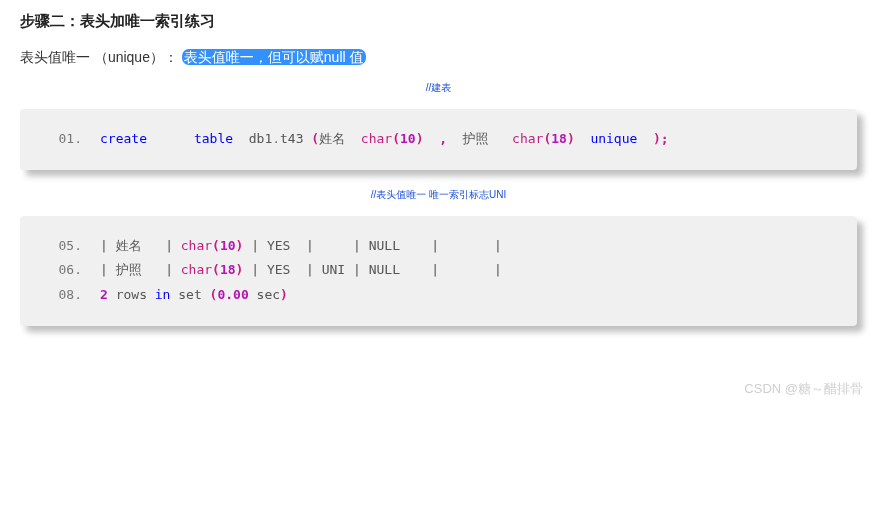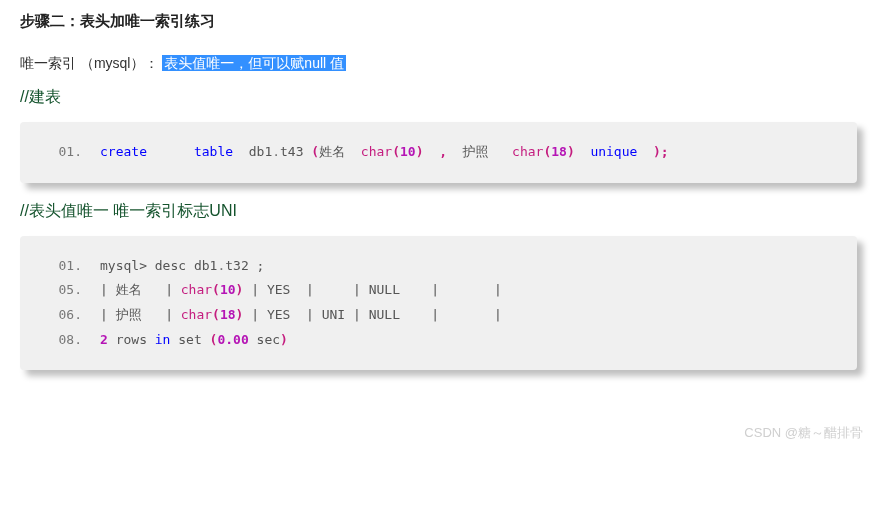--- a/index.html
+++ b/index.html
@@ -9,36 +9,38 @@
       color: #333;
       background: #fff;
       padding: 12px 20px 60px 20px;
       width: 877px;
       position: relative;
     }
     .heading {
       font-weight: bold;
       font-size: 15px;
       color: #222;
-      margin-bottom: 24px;
+      margin-bottom: 18px;
     }
     .para {
       font-size: 14px;
       margin-bottom: 14px;
       color: #333;
     }
     .highlighted {
       background: #3390ff;
       color: #fff;
       padding: 0 2px;
+      border-radius: 7px;
     }
     .comment {
-      font-size: 16px;
-      color: #14532d;
+      font-size: 10px;
+      color: #1d4ed8;
       margin-bottom: 14px;
+      text-align: center;
     }
     .code-block {
       background: #f0f0f0;
       border-radius: 4px;
       padding: 18px 18px 18px 22px;
       margin-bottom: 18px;
       box-shadow: 6px 6px 6px rgba(0,0,0,0.25);
       font-family: Consolas, Monaco, monospace;
       font-size: 13px;
       line-height: 1.9;
@@ -63,32 +65,31 @@
       font-size: 13px;
       pointer-events: none;
     }
   </style>
 </head>
 <body>
 
 <div class="heading">步骤二：表头加唯一索引练习</div>
 
 <div class="para">
-  <span>唯一索引 （mysql）：</span>
+  <span>表头值唯一 （unique）：</span>
   <span class="highlighted">表头值唯一，但可以赋null 值</span>
 </div>
 
 <div class="comment">//建表</div>
 
 <div class="code-block">
   <div class="code-line"><span class="lineno">01.</span><span class="kw">create</span><span>      </span><span class="kw">table</span><span>  </span><span>db1</span><span class="dot">.</span><span>t43</span><span> </span><span class="paren">(</span><span>姓名</span><span>  </span><span class="char-type">char</span><span class="paren">(</span><span class="num">10</span><span class="paren">)</span><span>  </span><span class="paren">,</span><span>  </span><span>护照</span><span>   </span><span class="char-type">char</span><span class="paren">(</span><span class="num">18</span><span class="paren">)</span><span>  </span><span class="kw">unique</span><span>  </span><span class="paren">)</span><span class="paren">;</span></div>
 </div>
 
 <div class="comment">//表头值唯一 唯一索引标志UNI</div>
 
 <div class="code-block">
-  <div class="code-line"><span class="lineno">01.</span><span>mysql</span><span class="prompt-gt">&gt;</span><span> </span><span>desc</span><span> </span><span>db1</span><span class="dot">.</span><span>t32</span><span> </span><span>;</span></div>
   <div class="code-line"><span class="lineno">05.</span><span class="pipe">| </span><span>姓名</span><span class="pipe">   | </span><span class="char-type">char</span><span class="paren">(</span><span class="num">10</span><span class="paren">)</span><span class="pipe"> | </span><span>YES</span><span class="pipe">  | </span><span>   </span><span class="pipe"> | </span><span>NULL</span><span class="pipe">    |       |</span></div>
   <div class="code-line"><span class="lineno">06.</span><span class="pipe">| </span><span>护照</span><span class="pipe">   | </span><span class="char-type">char</span><span class="paren">(</span><span class="num">18</span><span class="paren">)</span><span class="pipe"> | </span><span>YES</span><span class="pipe">  | </span><span>UNI</span><span class="pipe"> | </span><span>NULL</span><span class="pipe">    |       |</span></div>
   <div class="code-line"><span class="lineno">08.</span><span class="num">2</span><span> rows </span><span class="kw">in</span><span> set </span><span class="paren">(</span><span class="num">0.00</span><span> sec</span><span class="paren">)</span></div>
 </div>
 
 <div class="watermark">CSDN @糖～醋排骨</div>
 
 </body></html>

